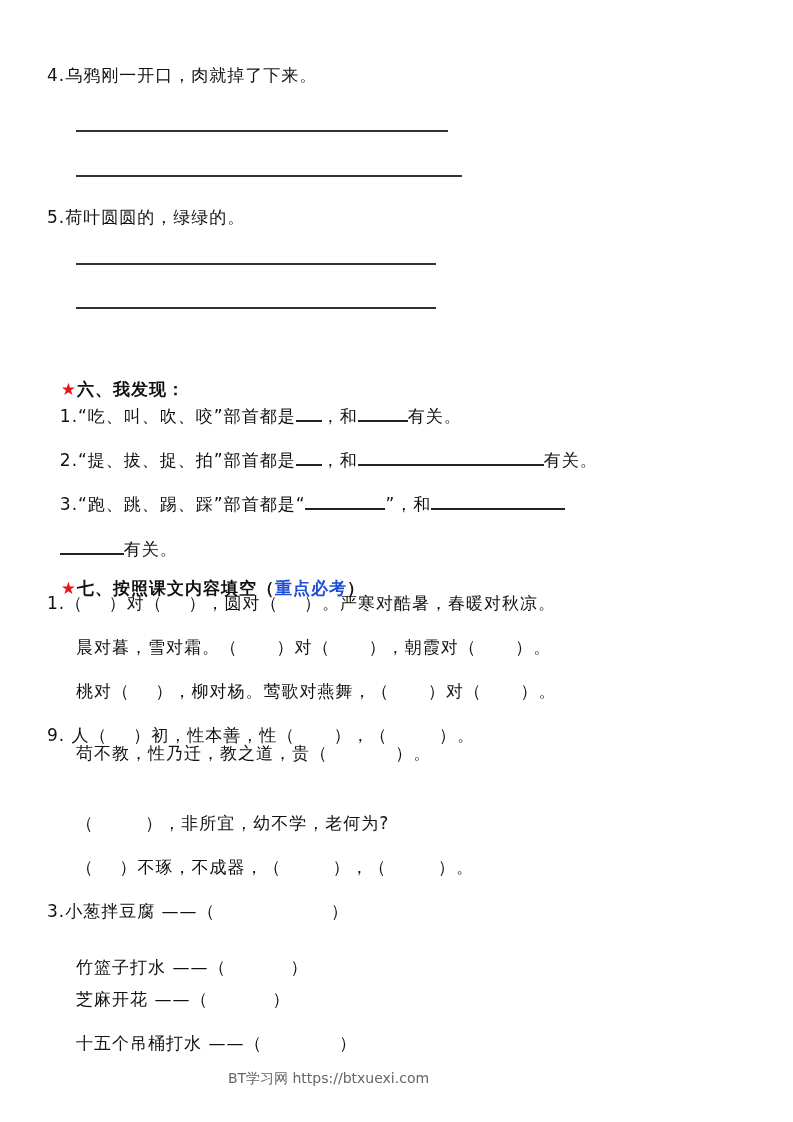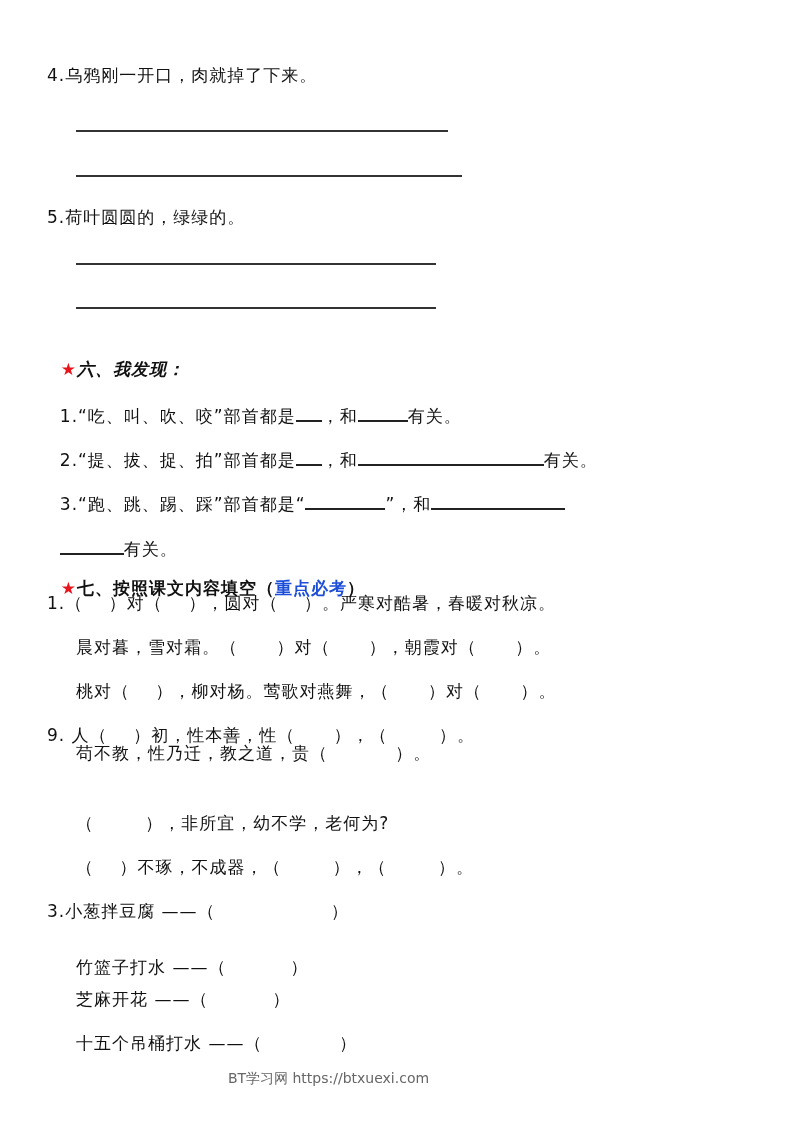--- a/index.html
+++ b/index.html
@@ -19,21 +19,21 @@
 <body>
 
 <div class="line" style="top:60px;">4.乌鸦刚一开口，肉就掉了下来。</div>
 <div class="rule" style="left:76px; width:372px; top:130px;"></div>
 <div class="rule" style="left:76px; width:386px; top:175px;"></div>
 
 <div class="line" style="top:202px;">5.荷叶圆圆的，绿绿的。</div>
 <div class="rule" style="left:76px; width:360px; top:263px;"></div>
 <div class="rule" style="left:76px; width:360px; top:307px;"></div>
 
-<div class="line heading" style="top:324px;font-style:italic;">
+<div class="line heading" style="top:344px;">
   <span class="star">★</span><span>六、我发现：</span>
 </div>
 
 <div class="line" style="top:368px;">
   <span>1.“吃、叫、吹、咬”部首都是</span><span class="blank" style="width:26px;"></span><span>，和</span><span class="blank" style="width:50px;"></span><span>有关。</span>
 </div>
 <div class="line" style="top:412px;">
   <span>2.“提、拔、捉、拍”部首都是</span><span class="blank" style="width:26px;"></span><span>，和</span><span class="blank" style="width:186px;"></span><span>有关。</span>
 </div>
 <div class="line" style="top:456px;">

